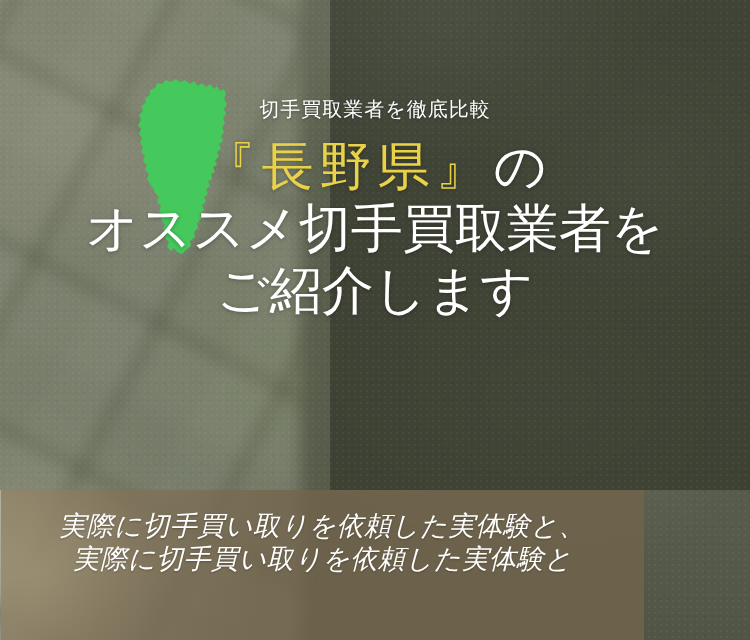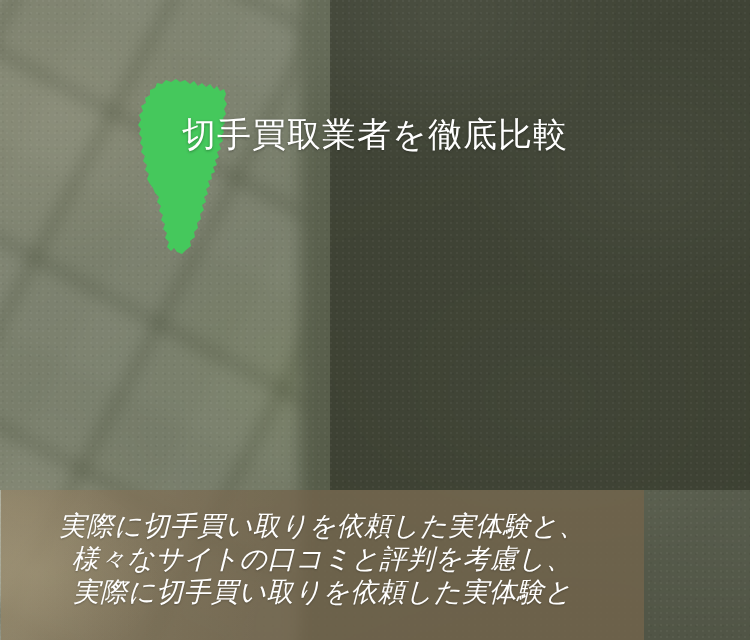--- a/index.html
+++ b/index.html
@@ -103,22 +103,22 @@
   
   .copy {
     position: absolute;
     left: 0; top: 0;
     width: 750px;
     text-align: center;
     color: #ffffff;
   }
 
   .eyebrow {
-    margin-top: 114px;
-    font-size: 34px;
+    margin-top: 89px;
+    font-size: 20px;
     line-height: 40px;
     letter-spacing: 1px;
     font-weight: 400;
     color: #ffffff;
     text-shadow: 0 1px 3px rgba(0,0,0,0.35);
   }
 
   .headline {
     margin-top: 6px;
     font-size: 52px;
@@ -186,24 +186,28 @@
                L33 173 L29 169 L31 164 L27 160 L29 155 L25 151 L27 146 L23 142
                L25 137 L21 133 L23 128 L19 124 L21 119 L17 115 L15 110 L12 106
                L9 101 L11 96 L7 92 L9 87 L5 83 L7 78 L3 74 L5 69 L2 65 L4 60
                L1 56 L3 51 L0 47 L3 42 L1 37 L5 33 L3 28 L8 25 L7 20 L12 17
                L12 12 L17 10 L19 5 L24 6 L28 2 L33 4 L38 1 L42 4 Z"></path>
     </svg>
   </div>
 
   <div class="copy">
     <div class="eyebrow">切手買取業者を徹底比較</div>
+    <div class="headline">
+      <span class="line"><span class="hl-accent hl-gap">『長野県』</span><span>の</span></span>
+      <span class="line">オススメ切手買取業者を</span>
+      <span class="line">ご紹介します</span>
+    </div>
   </div>
 
   <div class="caption-bar">
     <div class="caption-bar-sheen"></div>
     <div class="caption">
       <span class="line">実際に切手買い取りを依頼した実体験と、</span>
-      <span class="line">様々なサイトの口コミと評判を考慮し、</span>
       <span class="line">実際に切手買い取りを依頼した実体験と</span>
     </div>
   </div>
 
 </div>
 
 </body></html>

